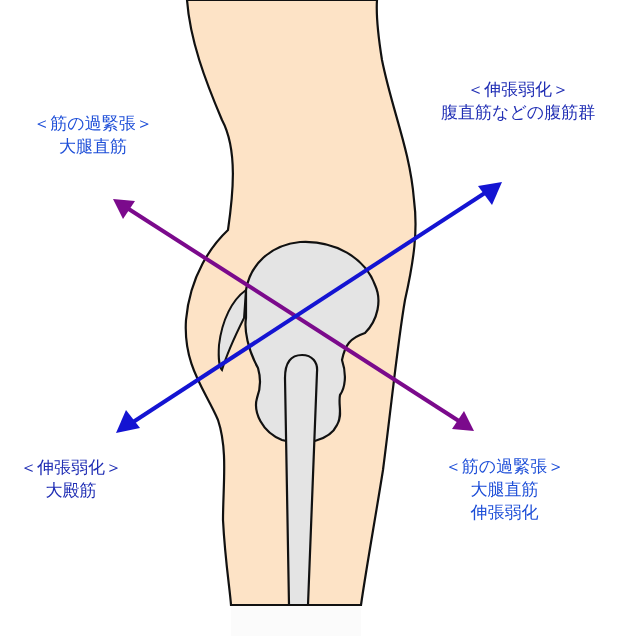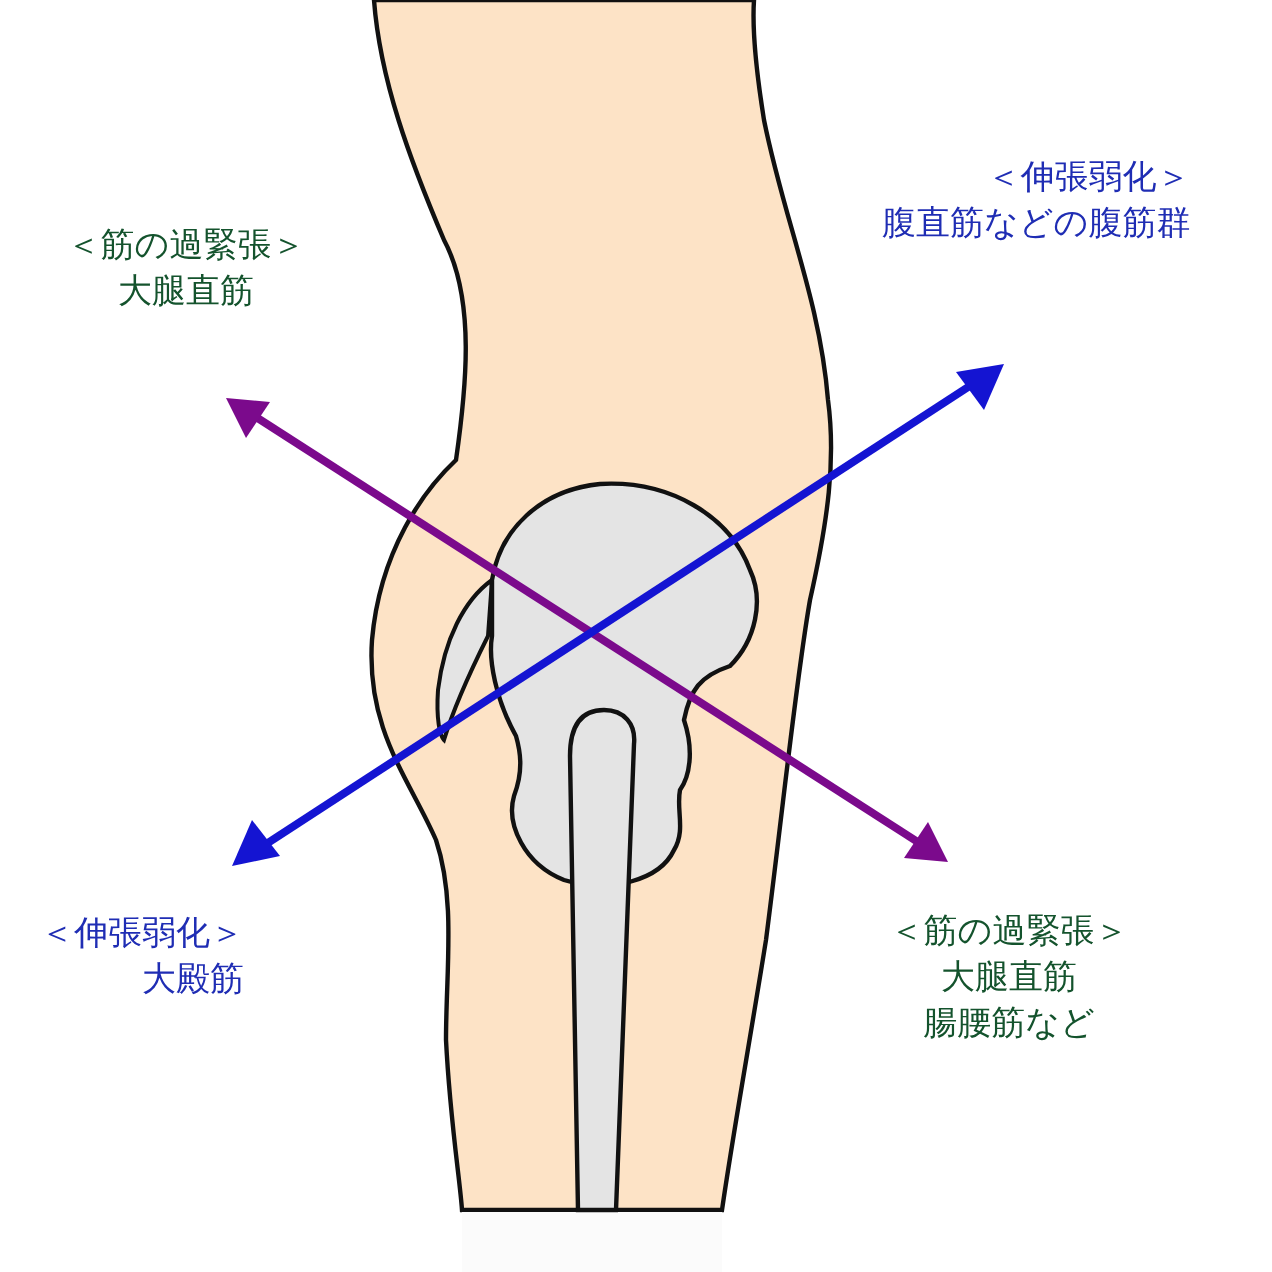--- a/index.html
+++ b/index.html
@@ -7,23 +7,23 @@
   .stage svg { position: absolute; left: 0; top: 0; }
   .label {
     position: absolute;
     font-family: "DejaVu Sans", sans-serif;
     font-size: 17px;
     line-height: 23px;
     text-align: center;
     white-space: nowrap;
   }
   .label div { margin: 0; }
-  .purple { color: #14532d; }
+  .purple { color: #1d4ed8; }
   .blue { color: #1f2db4; }
-  .left-align { text-align: right; }
+  .left-align { text-align: center; }
 </style>
 </head>
 <body>
 
 <div class="stage">
   <svg width="636" height="636" viewBox="0 0 636 636">
 
     <path d="M187,0
          C190,40 205,80 222,120
          C238,150 233,195 228,230
@@ -83,15 +83,15 @@
   </div>
 
   <div class="label blue left-align" style="left:20px; top:456px;">
     <div>＜伸張弱化＞</div>
     <div>大殿筋</div>
   </div>
 
   <div class="label purple" style="left:432px; top:455px; width:145px;">
     <div>＜筋の過緊張＞</div>
     <div>大腿直筋</div>
-    <div>腸腰筋など</div>
+    <div>伸張弱化</div>
   </div>
 </div>
 
 </body></html>

